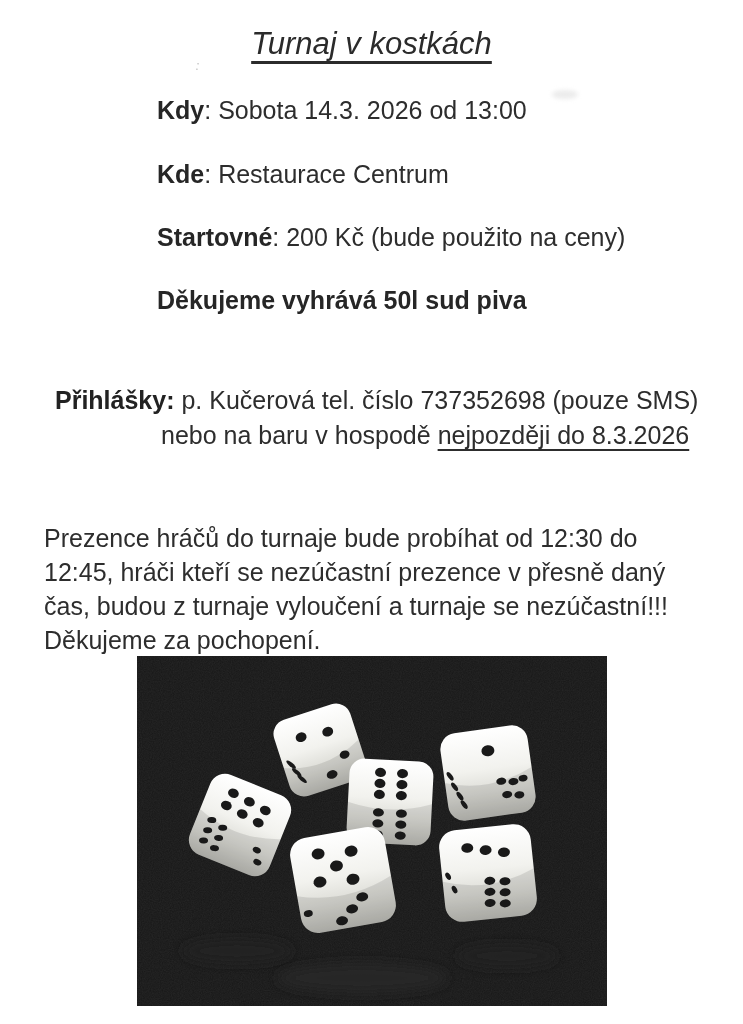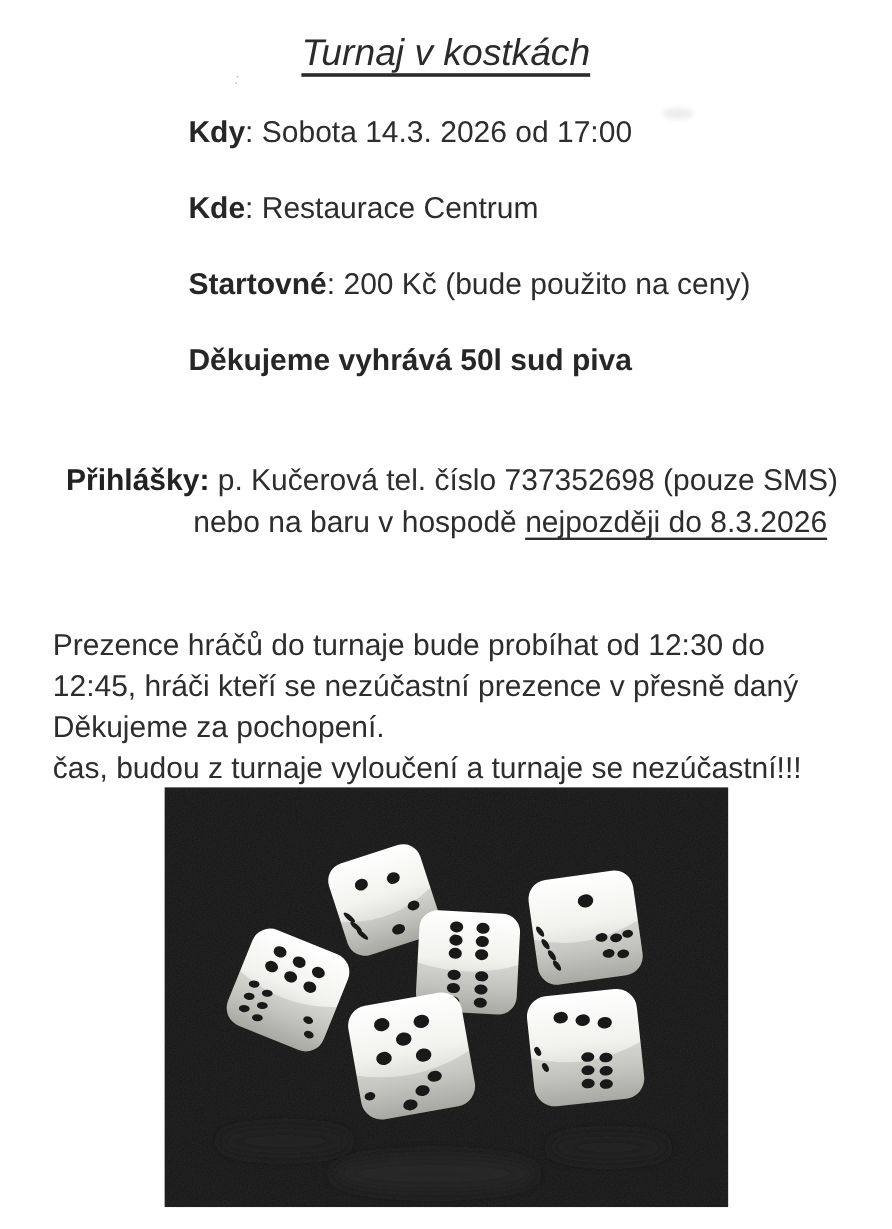--- a/index.html
+++ b/index.html
@@ -113,21 +113,21 @@
 <div class="page">
 
   <div class="doc-title">
     <span class="u">Turnaj v kostkách</span>
   </div>
 
   <span class="artifact-colon">:</span>
   <span class="artifact-smudge"></span>
 
   <div class="info-line" style="top:96px">
-    <span class="lbl">Kdy</span><span>: Sobota 14.3. 2026 od 17:00</span>
+    <span class="lbl">Kdy</span><span>: Sobota 14.3. 2026 od 13:00</span>
   </div>
 
   <div class="info-line" style="top:160px">
     <span class="lbl">Kde</span><span>: Restaurace Centrum</span>
   </div>
 
   <div class="info-line" style="top:223px">
     <span class="lbl">Startovné</span><span>: 200 Kč (bude použito na ceny)</span>
   </div>
 
@@ -137,22 +137,22 @@
     <span class="lbl">Přihlášky:</span><span> p. Kučerová tel. číslo 737352698 (pouze SMS)</span>
   </div>
 
   <div class="reg-line2">
     <span>nebo na baru v hospodě </span><span class="deadline">nejpozději do 8.3.2026</span>
   </div>
 
   <div class="presence">
     <div>Prezence hráčů do turnaje bude probíhat od 12:30 do</div>
     <div>12:45, hráči kteří se nezúčastní prezence v přesně daný</div>
+    <div>čas, budou z turnaje vyloučení a turnaje se nezúčastní!!!</div>
     <div>Děkujeme za pochopení.</div>
-    <div>čas, budou z turnaje vyloučení a turnaje se nezúčastní!!!</div>
   </div>
 
   <div class="photo">
     <svg width="470" height="350" viewBox="0 0 470 350" xmlns="http://www.w3.org/2000/svg">
       <defs>
         <linearGradient id="dieg" x1="0" y1="0" x2="0" y2="1">
           <stop offset="0" stop-color="#ffffff"></stop>
           <stop offset="0.45" stop-color="#f2f2ee"></stop>
           <stop offset="0.72" stop-color="#dcdcd6"></stop>
           <stop offset="1" stop-color="#bcbcb6"></stop>

